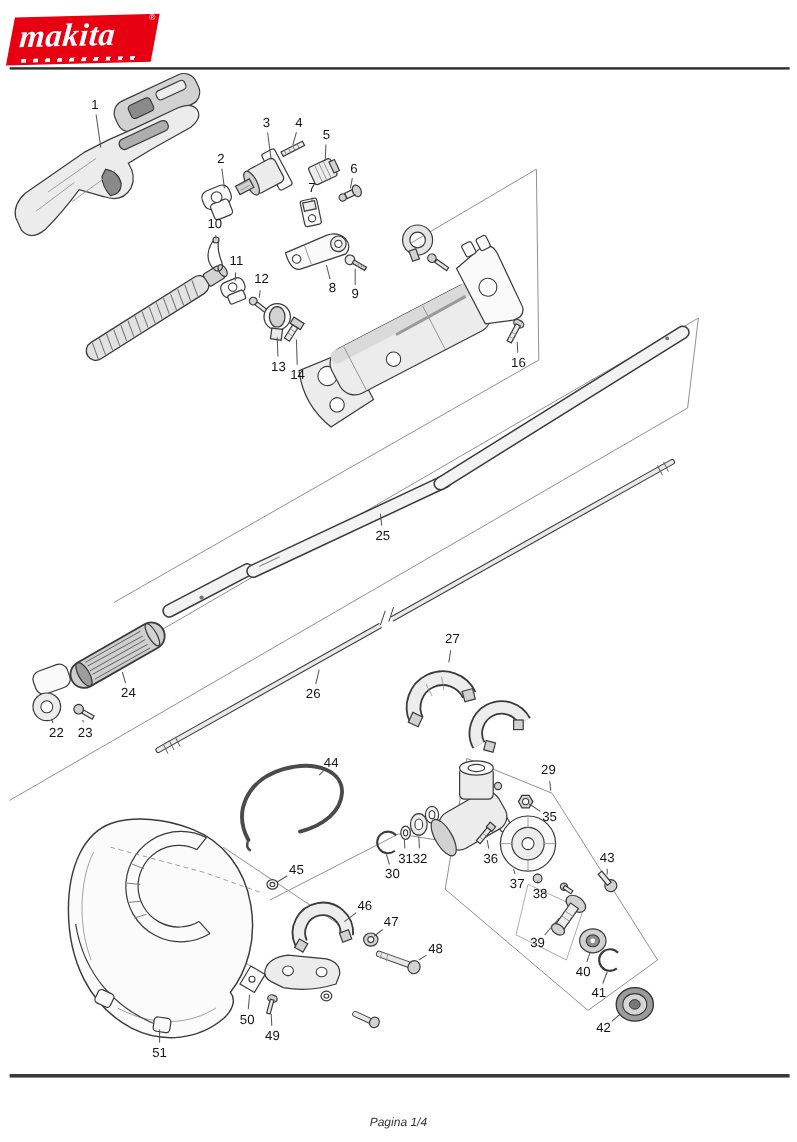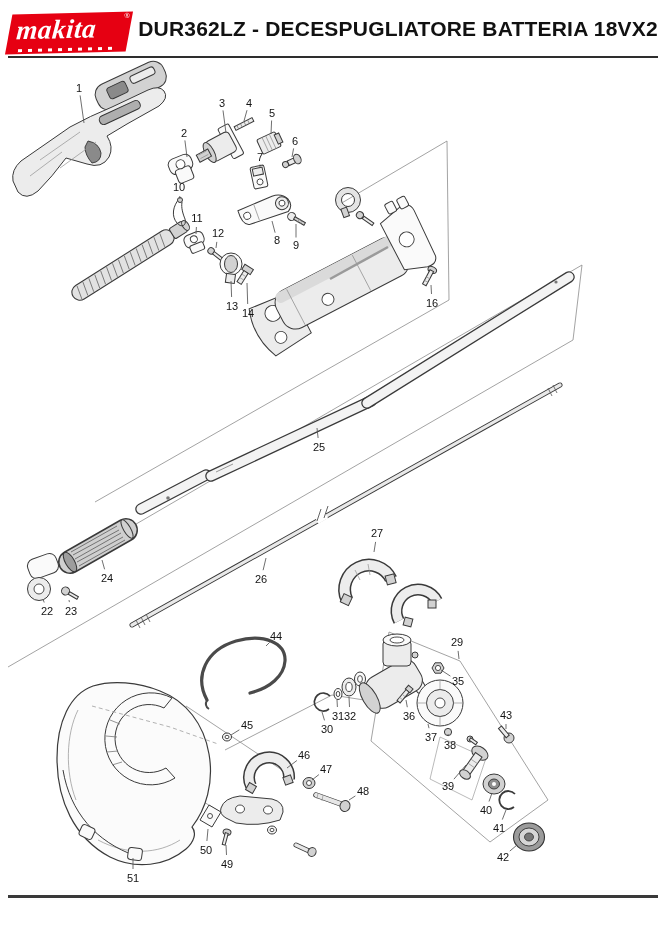--- a/index.html
+++ b/index.html
@@ -39,21 +39,20 @@
 </head>
 <body>
 
 <div id="page">
 
   <div id="logo">
     <span class="logo-text">makita</span>
     <span class="reg">®</span>
     <span class="dots"></span>
   </div>
-  <div id="title">DUR362LZ - DECESPUGLIATORE BATTERIA 18VX2</div>
   <div id="header-rule"></div>
 
   <svg width="664" height="952" viewBox="0 0 664 952">
 
     <g>
       <line class="bnd" x1="447" y1="141" x2="340" y2="204"></line>
       <line class="bnd" x1="447" y1="141" x2="449" y2="300"></line>
       <line class="bnd" x1="449" y1="300" x2="95" y2="502"></line>
       <line class="bnd" x1="582" y1="265" x2="100" y2="545"></line>
       <line class="bnd" x1="582" y1="265" x2="573" y2="340"></line>
@@ -518,13 +517,14 @@
         <line x1="226.5" y1="855.0" x2="226" y2="845" class="leader"></line>
         <text x="227" y="864" class="co">49</text>
         <line x1="206.9" y1="841.0" x2="208" y2="829" class="leader"></line>
         <text x="206" y="850" class="co">50</text>
         <line x1="133.0" y1="869.0" x2="133" y2="858" class="leader"></line>
         <text x="133" y="878" class="co">51</text>
       </g>
   </svg>
 
   <div id="footer-rule"></div>
+  <div id="page-num">Pagina 1/4</div>
 </div>
 
 </body></html>

